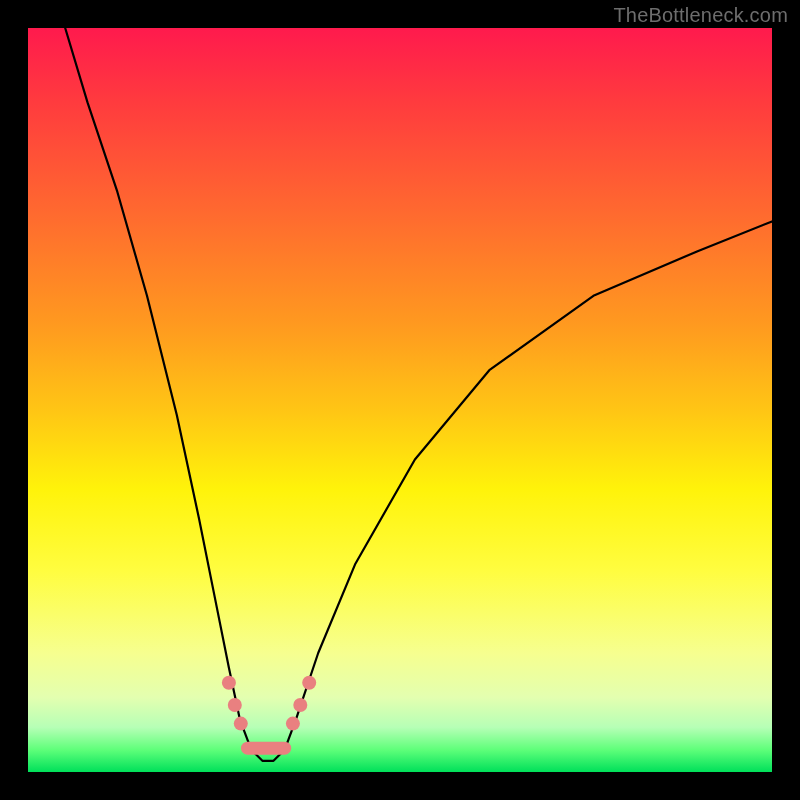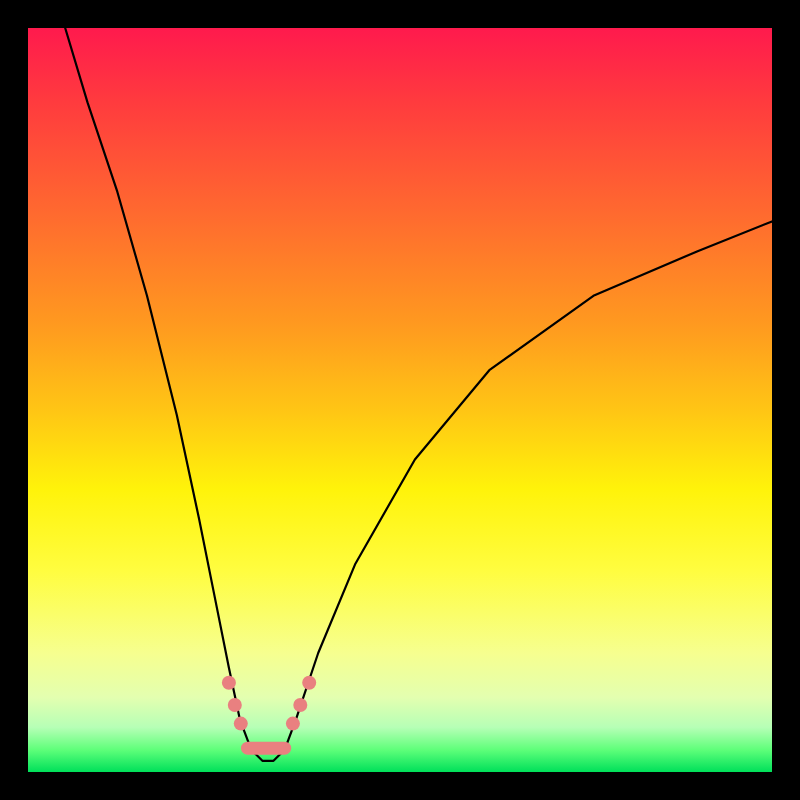--- a/index.html
+++ b/index.html
@@ -73,20 +73,21 @@
     stroke: #e98080;
     stroke-width: 13;
     stroke-linecap: round;
   }
 </style>
 </head>
 <body>
 
 <div class="frame">
 
+  <div class="watermark">TheBottleneck.com</div>
 
   <div class="plot-area">
     <svg class="curves" viewBox="0 0 744 744">
       <path id="main-curve" class="curve-main" d="M37.2 0.0 L59.5 74.4 L89.3 163.7 L119.0 267.8 L148.8 386.9 L171.1 491.0 L186.0 565.4 L200.9 639.8 L212.0 691.9 L223.2 721.7 L234.4 732.8 L245.5 732.8 L256.7 721.7 L267.8 691.9 L290.2 625.0 L327.4 535.7 L386.9 431.5 L461.3 342.2 L565.4 267.8 L669.6 223.2 L744.0 193.4"></path>
       <g id="marker-group">
           <circle cx="200.9" cy="654.7" r="7" class="marker-dot"></circle>
           <circle cx="206.8" cy="677.0" r="7" class="marker-dot"></circle>
           <circle cx="212.8" cy="695.6" r="7" class="marker-dot"></circle>
           <circle cx="264.9" cy="695.6" r="7" class="marker-dot"></circle>
           <circle cx="272.3" cy="677.0" r="7" class="marker-dot"></circle>

